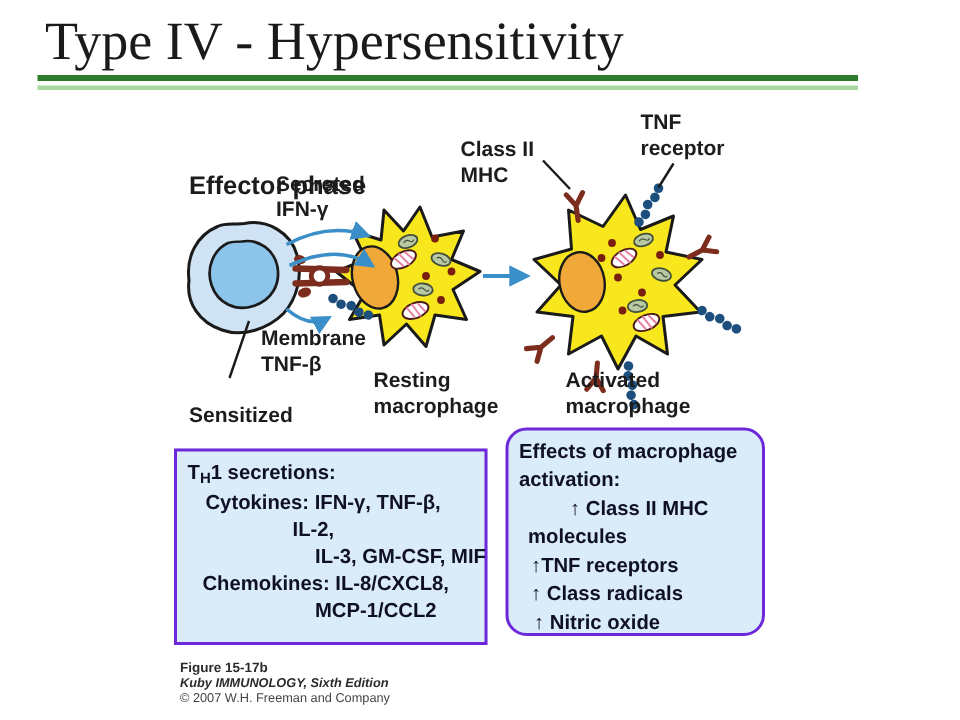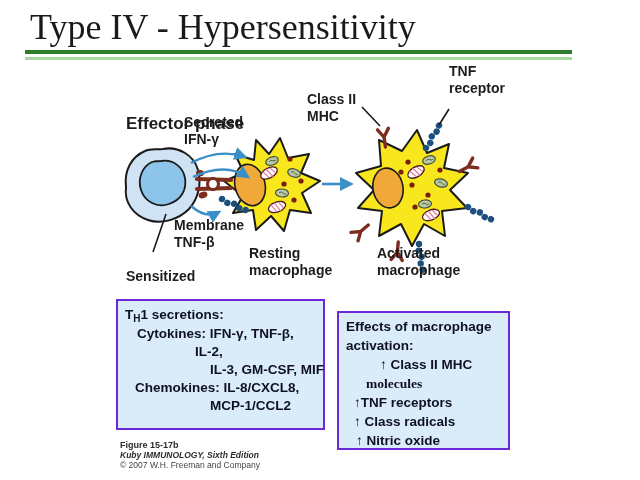--- a/index.html
+++ b/index.html
@@ -12,32 +12,32 @@
   .rule-light{position:absolute;left:25px;top:57px;width:595px;height:3px;background:#a9d7a0;}
   
   .dlabel{position:absolute;font-weight:bold;font-size:14px;color:#1c1c1c;
           line-height:17px;white-space:pre-line;}
   #effector{font-size:17px;line-height:19px;}
   .subH{font-size:10px;position:relative;top:3px;font-weight:bold;}
   
   .ibox{position:absolute;background:#d9ecf7;border:2px solid #6d28d9;box-sizing:border-box;
         font-weight:bold;font-size:13.5px;color:#0f1028;}
   #box-left{left:116px;top:299px;width:209px;height:131px;padding-top:5px;line-height:18px;}
-  #box-right{left:337px;top:311px;width:173px;height:139px;padding-top:4px;line-height:19px;}
+  #box-right{left:337px;top:285px;width:173px;height:139px;padding-top:4px;line-height:19px;border-radius:14px;}
   .bl{white-space:nowrap;}
   
   #box-left .t{padding-left:7px;}
   #box-left .i0{padding-left:19px;}
   #box-left .i1{padding-left:77px;}
   #box-left .i2{padding-left:92px;}
   #box-left .i3{padding-left:17px;}
   #box-left .i4{padding-left:92px;}
   #box-right .r0,#box-right .r1{padding-left:7px;}
   #box-right .r2{padding-left:17px;margin-left:24px;}
-  #box-right .r3{padding-left:27px;font-family:Liberation Serif, serif;}
+  #box-right .r3{padding-left:13px;}
   #box-right .r4,#box-right .r5{padding-left:15px;}
   #box-right .r6{padding-left:17px;}
   
   #caption{position:absolute;left:120px;top:440px;color:#2b2b2b;}
   #cap-fig{font-size:9px;font-weight:bold;}
   #cap-src{font-size:8.5px;font-weight:bold;font-style:italic;}
   #cap-cpy{font-size:8.5px;color:#444;text-align:center;}
   svg{position:absolute;left:0;top:0;}
 </style>
 </head>
@@ -148,21 +148,21 @@
       <line x1="449" y1="109" x2="439" y2="125"></line>
       <line x1="166" y1="214" x2="153" y2="252"></line>
     </g>
   </svg>
 
   <div id="effector" class="dlabel" style="left:126px;top:74px;margin-top:40px;">Effector phase</div>
   <div class="dlabel" style="left:184px;top:114px;">Secreted
 IFN-γ</div>
   <div class="dlabel" style="left:307px;top:91px;">Class II
 MHC</div>
-  <div class="dlabel" style="left:427px;top:63px;margin-left:22px;">TNF
+  <div class="dlabel" style="left:427px;top:73px;">TNF
 receptor</div>
   <div class="dlabel" style="left:174px;top:217px;">Membrane
 TNF-β</div>
   <div class="dlabel" style="left:126px;top:251px;">
     <div>Sensitized</div>
     <div><span>T</span><span class="subH">H</span><span>1</span></div>
   </div>
   <div class="dlabel" style="left:249px;top:245px;">Resting
 macrophage</div>
   <div class="dlabel" style="left:377px;top:245px;">Activated

